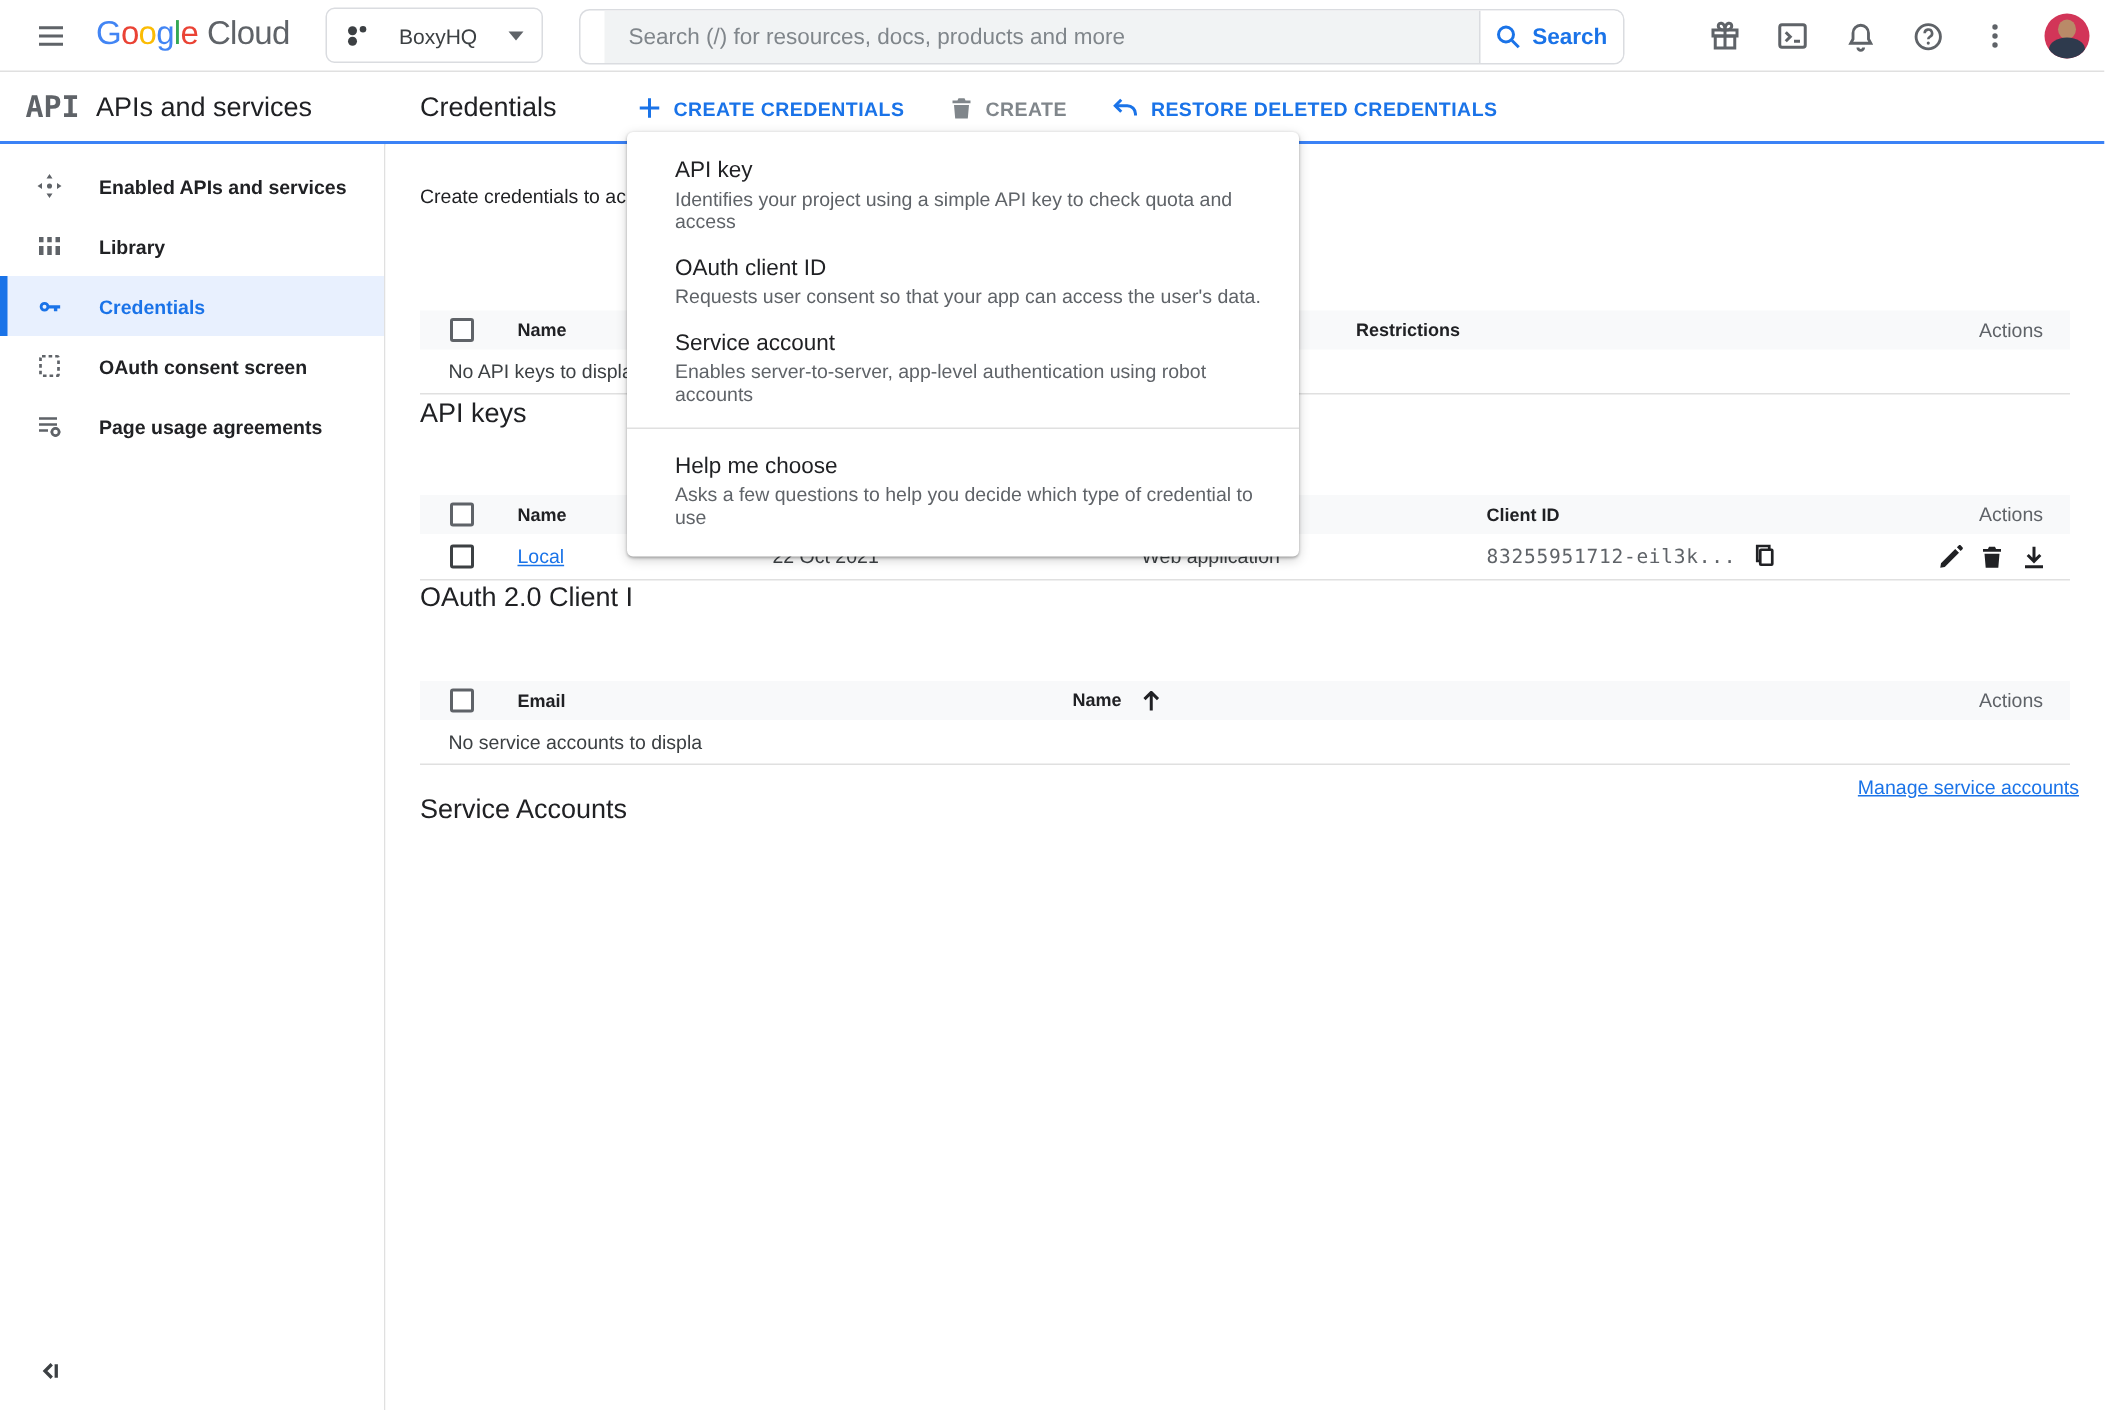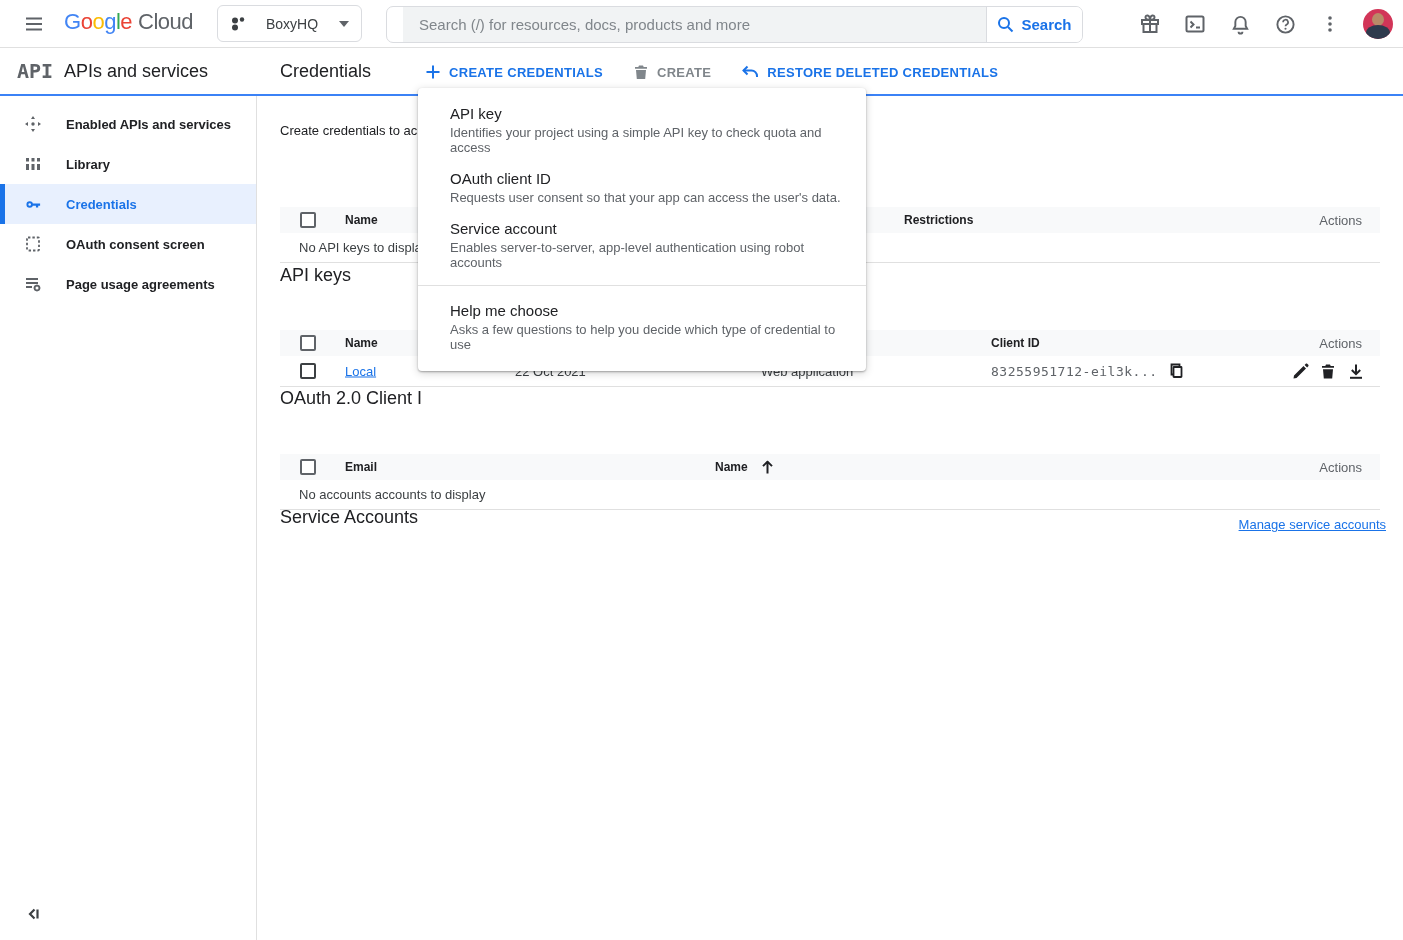--- a/index.html
+++ b/index.html
@@ -343,40 +343,40 @@
           <span class="ric">
             <svg width="16" height="17" viewBox="0 0 16 17" fill="none" stroke="#202124" stroke-width="2">
                 <path d="M8 1.5v9M3.8 7l4.2 4.2L12.2 7"></path>
                 <path d="M2 14.8h12"></path>
               </svg>
           </span>
         </div>
       </div>
     </div>
 
-    <div class="sec-h" style="left:23px; top:410px;text-align:right;">Service Accounts</div>
+    <div class="sec-h" style="left:23px; top:432px;text-align:right;">Service Accounts</div>
     <div class="manage-link" style="top:420px;">
       <span class="link">Manage service accounts</span>
     </div>
     <div class="tbl" style="top:357px;">
       <div class="tbl-head">
         <div class="checkbox"></div>
         <div class="cell colname" style="left:65px;">Email</div>
         <div class="cell colname" style="left:435px;">
           <span>Name</span>
           <span class="sort-arrow">
             <svg width="13" height="14" viewBox="0 0 13 14" fill="none" stroke="#202124" stroke-width="2">
                 <path d="M6.5 13V2M2 5.5L6.5 1 11 5.5"></path>
               </svg>
           </span>
         </div>
         <div class="cell actions">Actions</div>
       </div>
       <div class="tbl-empty">
-        <span>No accounts accounts to display</span>
+        <span>No service accounts to displa</span>
       </div>
     </div>
   </div>
 
   <div class="dropdown">
     <div class="dd-item">
       <div class="dd-title">API key</div>
       <div class="dd-desc">Identifies your project using a simple API key to check quota and access</div>
     </div>
     <div class="dd-item">

